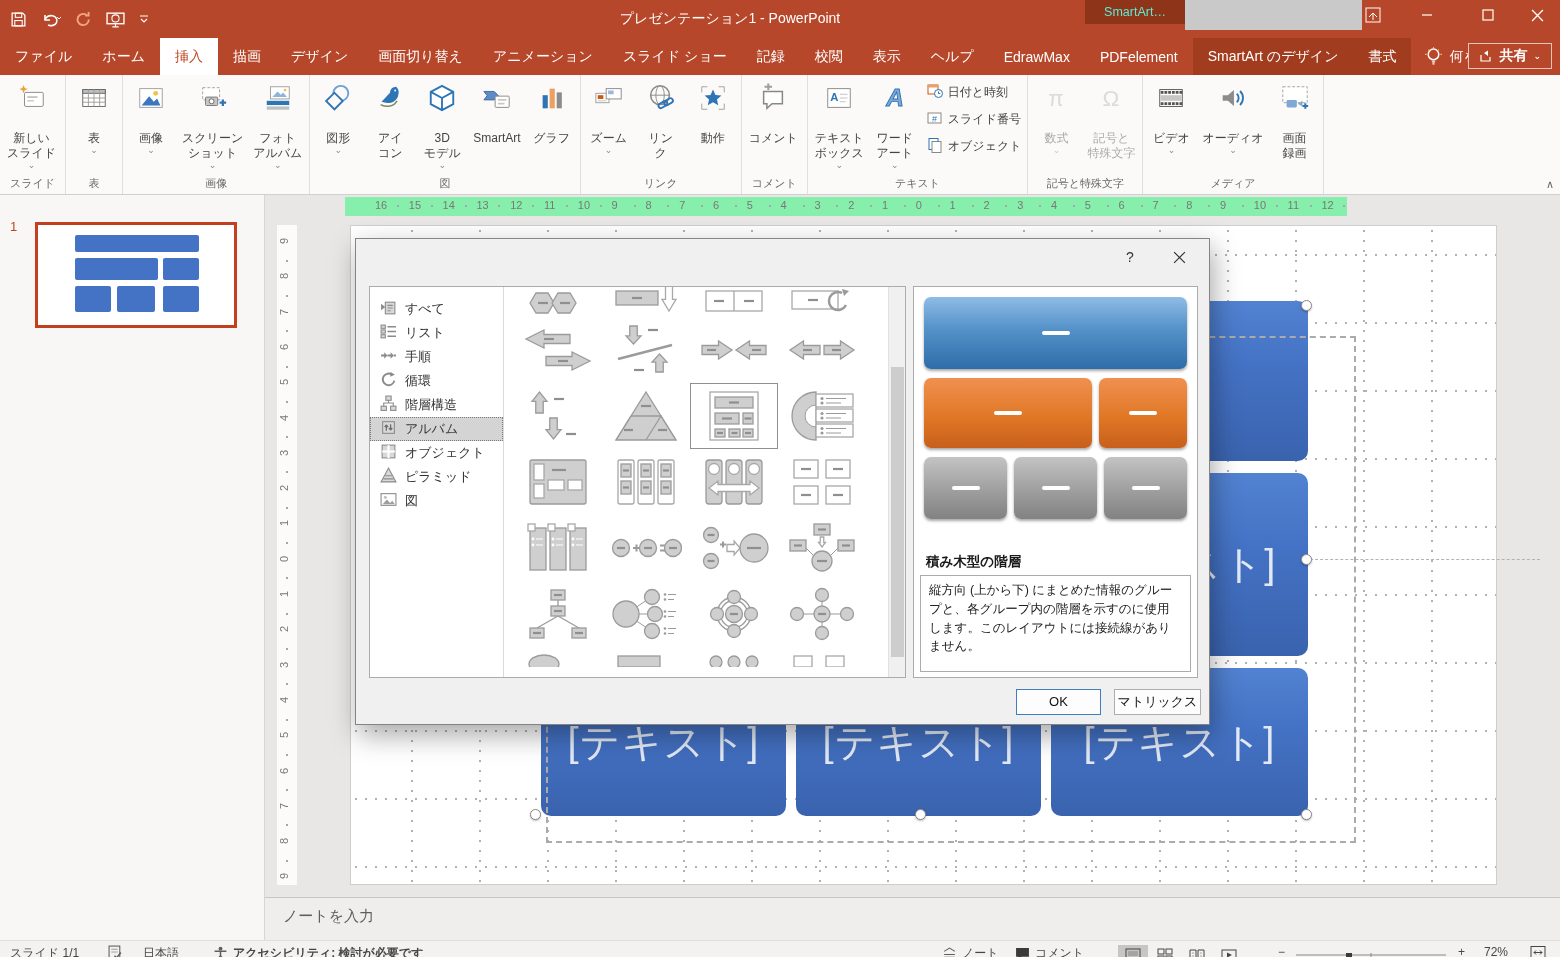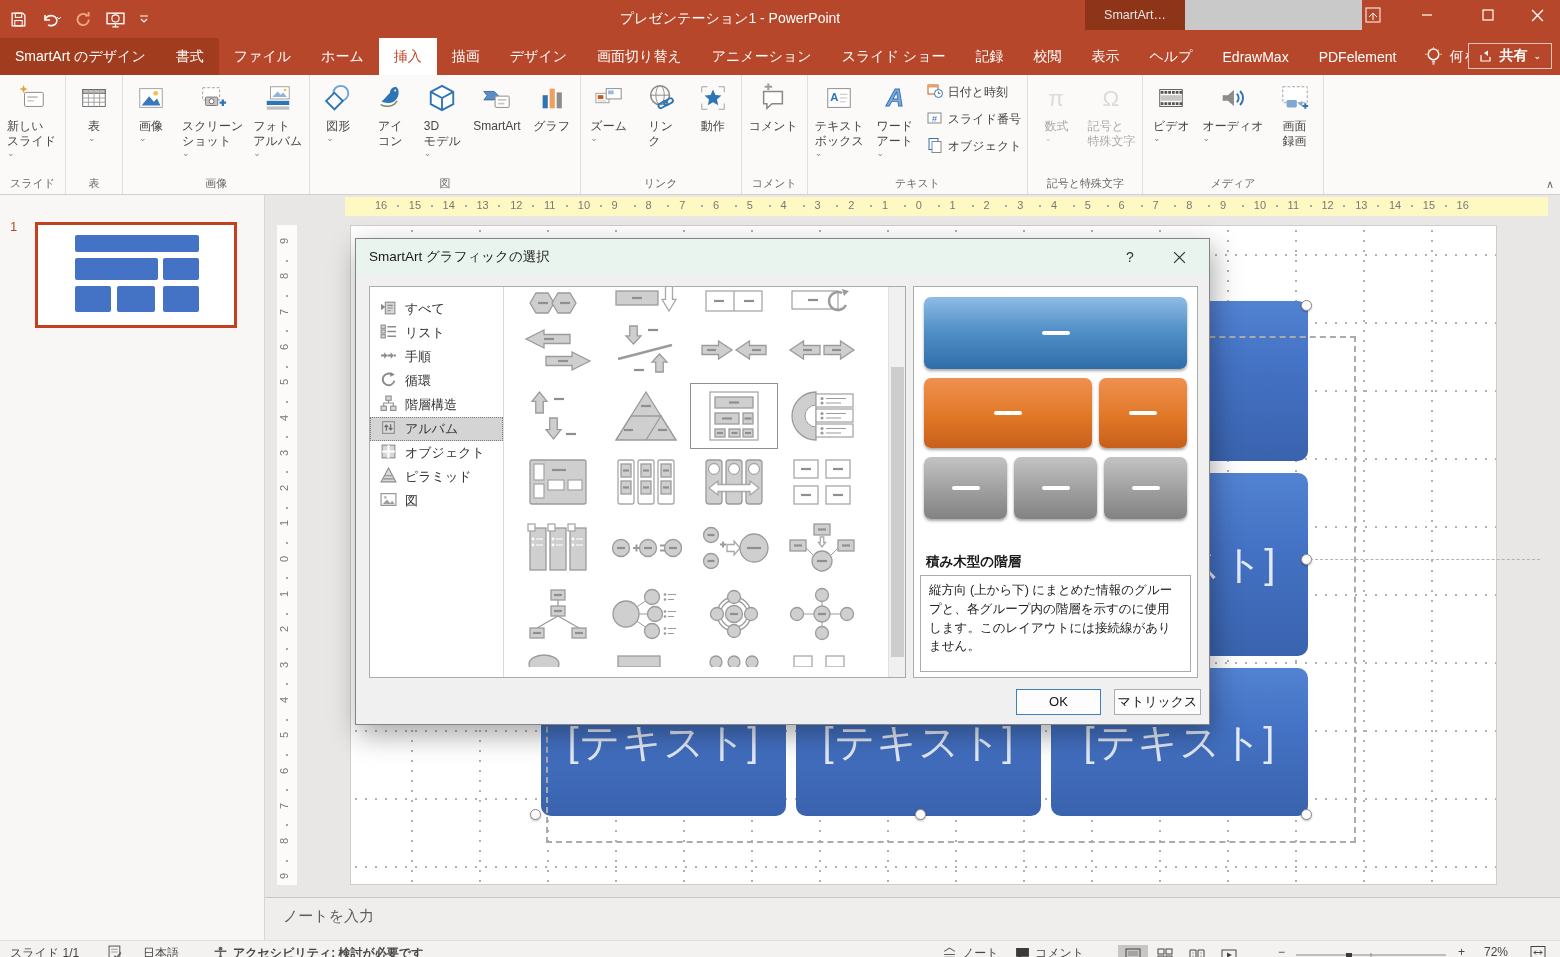--- a/index.html
+++ b/index.html
@@ -2,50 +2,50 @@
 <html><head>
 <meta charset="utf-8">
 <style>
   *{margin:0;padding:0;box-sizing:border-box;font-family:"Liberation Sans","DejaVu Sans",sans-serif;cursor:default;user-select:none}
   html,body{width:1560px;height:957px;overflow:hidden;background:#E9E7E5}
   
   #titlebar{position:absolute;left:0;top:0;width:1560px;height:38px;background:#B7472A;color:#fff}
   .qat{position:absolute;left:10px;top:4px;display:flex;align-items:center;gap:14px;height:30px}
   .qat .qbtn{display:flex;align-items:center;color:#fff}
   #win-title{position:absolute;left:380px;right:480px;top:0;height:38px;display:flex;align-items:center;justify-content:center;font-size:14px;color:#fff}
-  #ctx-chip{position:absolute;left:1085px;top:0;width:100px;height:30px;background:#8E3418;color:#e5e5e5;font-size:12.5px;display:flex;align-items:center;justify-content:center}
+  #ctx-chip{position:absolute;left:1085px;top:0;width:100px;height:24px;background:#8E3418;color:#5eead4;font-size:12.5px;display:flex;align-items:center;justify-content:center}
   #account-block{position:absolute;left:1185px;top:0;width:177px;height:30px;background:#C9C9C9}
   .winbtn{position:absolute;top:0;width:46px;height:30px;display:flex;align-items:center;justify-content:center}
   
   #tabrow{position:absolute;left:0;top:38px;width:1560px;height:37px;background:#B7472A;display:flex;align-items:stretch}
   .tab{color:#fff;font-size:14px;padding:0 15px;display:flex;align-items:center;white-space:nowrap}
   .tab.selected{background:#fff;color:#C0451F}
   #ctx-tabs{display:flex;background:#A23C1F}
   #tellme{display:flex;align-items:center;gap:7px;color:#fff;font-size:14px;padding:0 14px;white-space:nowrap}
   #share-btn{position:absolute;right:8px;top:43px;border:1px solid #E7C4B6;color:#fff;font-size:14px;font-weight:bold;padding:3px 10px;display:flex;align-items:center;gap:6px;background:#B7472A}
   
   #ribbon{position:absolute;left:0;top:75px;width:1560px;height:120px;background:#FBFAF9;border-bottom:1px solid #D2D0CE;display:flex}
   .rgroup{display:flex;flex-direction:column;border-right:1px solid #E1DFDD;padding:0 2px}
   .rbtns{flex:1;display:flex;align-items:stretch;padding-top:2px}
   .rlabel{height:20px;text-align:center;font-size:11px;color:#696764;line-height:18px;white-space:nowrap;padding:0 8px}
   .rbtn{display:flex;flex-direction:column;align-items:center;min-width:52px;padding:3px 5px 0 5px}
   .rbtn .ricon{height:36px;display:flex;align-items:center;justify-content:center}
-  .rbtn .rtext{font-size:12px;color:#444;text-align:left;white-space:pre-line;line-height:1.25;margin-top:3px}
+  .rbtn .rtext{font-size:12px;color:#444;text-align:center;white-space:pre-line;line-height:1.25;margin-top:15px}
   .rbtn .dd{color:#8A8886;font-size:9px;display:block;line-height:8px}
   .rbtn.disabled{opacity:.45}
   .rstack{display:flex;flex-direction:column;justify-content:flex-start;padding:6px 4px 0 6px;gap:8px}
   .rsmall{display:flex;align-items:center;gap:5px;font-size:12px;color:#444;white-space:nowrap}
   #ribbon-collapse{position:absolute;right:6px;top:178px;color:#696764;font-size:11px}
   
   #slides-panel{position:absolute;left:0;top:195px;width:265px;height:745px;background:#F8F7F6;border-right:1px solid #D8D6D4}
   #slide-num{position:absolute;left:10px;top:24px;color:#BA4A22;font-size:13px}
   #slide-thumb{position:absolute;left:35px;top:27px;width:202px;height:106px;background:#fff;border:3px solid #C2401E}
   .tb{position:absolute;background:#4472C4;border-radius:2px}
   
-  #hruler{position:absolute;left:345px;top:197px;width:1203px;height:19px;background:#fef9c3;overflow:hidden}
+  #hruler{position:absolute;left:345px;top:197px;width:1002px;height:19px;background:#86efac;overflow:hidden}
   #hruler span{position:absolute;top:2px;font-size:11px;color:#7A7876}
   #vruler{position:absolute;left:277px;top:225px;width:20px;height:660px;background:#FCFBFA;overflow:hidden}
   #vruler span{position:absolute;left:4px;font-size:11px;color:#7A7876;transform:rotate(-90deg)}
   .rdot{position:absolute;width:2px;height:2px;background:#A8A6A4}
   
   #canvas{position:absolute;left:350px;top:225px;width:1147px;height:660px;background:#fff;border:1px solid #D0CECC;overflow:hidden;
     background-image:radial-gradient(circle,#B3B1AF 0.9px,transparent 1px),radial-gradient(circle,#B3B1AF 0.9px,transparent 1px);
     background-size:68px 10px,10px 68px;background-position:27px 0,0 63px}
   .shape{position:absolute;border-radius:10px;background:linear-gradient(180deg,#5282D2 0%,#4472C4 40%,#3A63AE 100%);display:flex;align-items:center;justify-content:center;color:rgba(255,255,255,.85);font-size:40px;letter-spacing:1px;overflow:hidden;white-space:nowrap}
   .handle{position:absolute;width:11px;height:11px;border-radius:50%;background:#fff;border:1.5px solid #8A8886;box-shadow:0 1px 2px rgba(0,0,0,.25);z-index:3}
@@ -150,39 +150,39 @@
       </svg>
     </div>
   <div class="winbtn" style="left:1514px">
       <svg width="13" height="13" viewBox="0 0 12 12">
         <path d="M1 1 L11 11 M11 1 L1 11" stroke="#fff" stroke-width="1.2"></path>
       </svg>
     </div>
 </div>
 
 <div id="tabrow">
-  <div id="ctx-tabs">
-      <div class="tab">SmartArt のデザイン</div>
-      <div class="tab">書式</div>
-    </div>
   <div id="tabs-main" style="display:flex">
       <div class="tab">ファイル</div>
       <div class="tab">ホーム</div>
       <div class="tab selected">挿入</div>
       <div class="tab">描画</div>
       <div class="tab">デザイン</div>
       <div class="tab">画面切り替え</div>
       <div class="tab">アニメーション</div>
       <div class="tab">スライド ショー</div>
       <div class="tab">記録</div>
       <div class="tab">校閲</div>
       <div class="tab">表示</div>
       <div class="tab">ヘルプ</div>
       <div class="tab">EdrawMax</div>
       <div class="tab">PDFelement</div>
+    </div>
+  <div id="ctx-tabs">
+      <div class="tab">SmartArt のデザイン</div>
+      <div class="tab">書式</div>
     </div>
   <div id="tellme">
     <svg width="17" height="19" viewBox="0 0 16 18">
         <circle cx="8" cy="7" r="5" fill="none" stroke="#fff" stroke-width="1.4"></circle>
         <path d="M6 12 h4 M6.5 14 h3 M7 16 h2" stroke="#fff" stroke-width="1.2"></path>
         <path d="M8 0 v1.5 M1.5 7 H0 M16 7 h-1.5 M3 2.5 l1 1 M13 2.5 l-1 1" stroke="#F5C242"></path>
       </svg>
     <span>何をしますか</span>
   </div>
 </div>
@@ -725,21 +725,20 @@
   <div class="sitem" style="left:1484px">72%</div>
   <div class="sitem" style="left:1530px">
       <svg width="16" height="15" viewBox="0 0 16 14">
         <rect x="1" y="1" width="14" height="12" fill="none" stroke="#444"></rect>
         <path d="M4 7 h8 M4 7 l2-2 M4 7 l2 2 M12 7 l-2 -2 M12 7 l-2 2" stroke="#444" fill="none"></path>
       </svg>
     </div>
 </div>
 
 <div id="dialog">
-  <div id="dlg-title">SmartArt グラフィックの選択</div>
   <div id="dlg-help">?</div>
   <div id="dlg-close">
       <svg width="13" height="13" viewBox="0 0 12 12">
         <path d="M1 1 L11 11 M11 1 L1 11" stroke="#333" stroke-width="1.1"></path>
       </svg>
     </div>
   <div id="dlg-box1">
     <div id="cats">
         <div class="cat">
           <span><svg width="17" height="17" viewBox="0 0 16 16">

